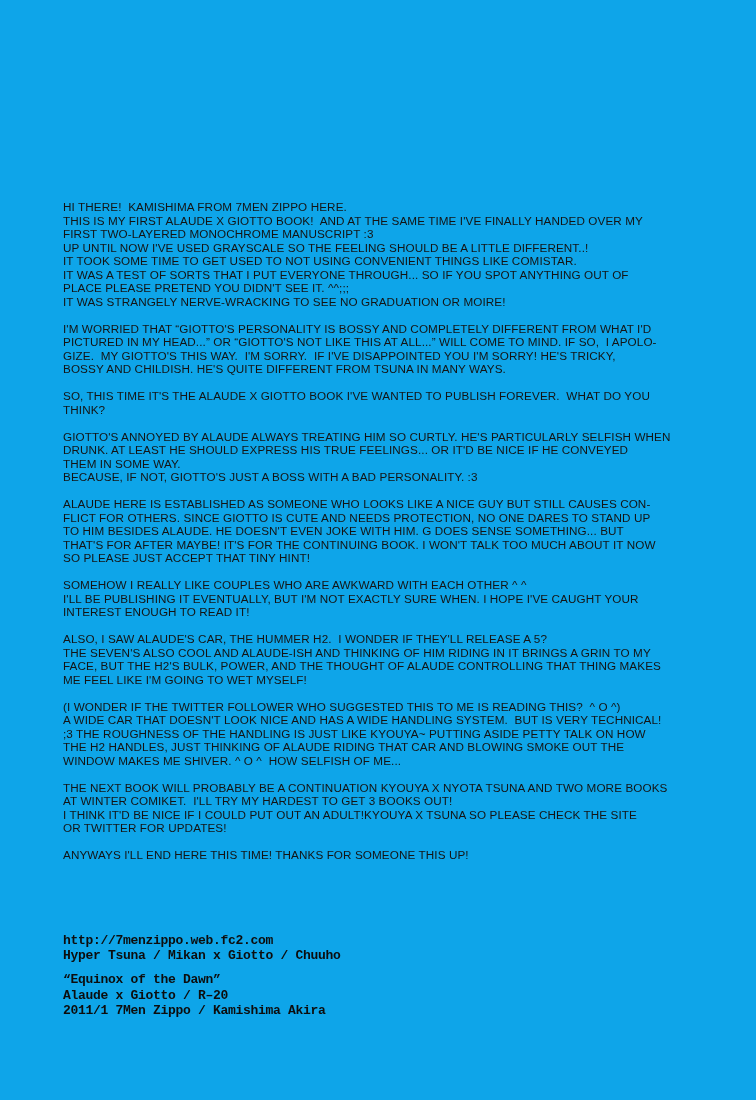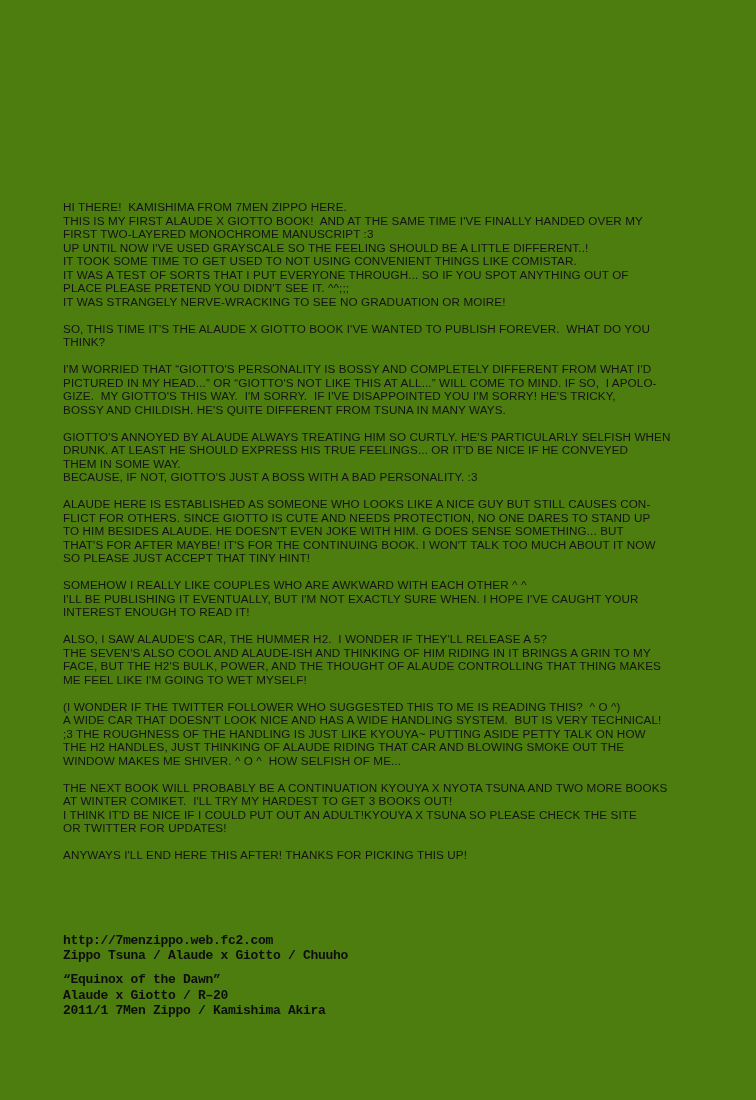--- a/index.html
+++ b/index.html
@@ -1,20 +1,20 @@
 <!DOCTYPE html>
 <html><head>
 <meta charset="utf-8">
 <style>
   html, body { margin: 0; padding: 0; background: #ffffff; }
   .page {
     position: relative;
     width: 756px;
     height: 1100px;
-    background: #4d7c0f;
+    background: #0ea5e9;
     overflow: hidden;
     font-family: "Liberation Sans", sans-serif;
   }
   .afterword {
     position: absolute;
     left: 63px;
     top: 200px;
     width: 690px;
   }
   .afterword p {
@@ -48,26 +48,26 @@
 
   <div class="afterword">
     <p>HI THERE!  KAMISHIMA FROM 7MEN ZIPPO HERE.
 THIS IS MY FIRST ALAUDE X GIOTTO BOOK!  AND AT THE SAME TIME I'VE FINALLY HANDED OVER MY
 FIRST TWO-LAYERED MONOCHROME MANUSCRIPT :3
 UP UNTIL NOW I'VE USED GRAYSCALE SO THE FEELING SHOULD BE A LITTLE DIFFERENT..!
 IT TOOK SOME TIME TO GET USED TO NOT USING CONVENIENT THINGS LIKE COMISTAR.
 IT WAS A TEST OF SORTS THAT I PUT EVERYONE THROUGH... SO IF YOU SPOT ANYTHING OUT OF
 PLACE PLEASE PRETEND YOU DIDN'T SEE IT. ^^;;;
 IT WAS STRANGELY NERVE-WRACKING TO SEE NO GRADUATION OR MOIRE!</p>
-    <p>SO, THIS TIME IT'S THE ALAUDE X GIOTTO BOOK I'VE WANTED TO PUBLISH FOREVER.  WHAT DO YOU
-THINK?</p>
     <p>I'M WORRIED THAT “GIOTTO'S PERSONALITY IS BOSSY AND COMPLETELY DIFFERENT FROM WHAT I'D
 PICTURED IN MY HEAD...” OR “GIOTTO'S NOT LIKE THIS AT ALL...” WILL COME TO MIND. IF SO,  I APOLO-
 GIZE.  MY GIOTTO'S THIS WAY.  I'M SORRY.  IF I'VE DISAPPOINTED YOU I'M SORRY! HE'S TRICKY,
 BOSSY AND CHILDISH. HE'S QUITE DIFFERENT FROM TSUNA IN MANY WAYS.</p>
+    <p>SO, THIS TIME IT'S THE ALAUDE X GIOTTO BOOK I'VE WANTED TO PUBLISH FOREVER.  WHAT DO YOU
+THINK?</p>
     <p>GIOTTO'S ANNOYED BY ALAUDE ALWAYS TREATING HIM SO CURTLY. HE'S PARTICULARLY SELFISH WHEN
 DRUNK. AT LEAST HE SHOULD EXPRESS HIS TRUE FEELINGS... OR IT'D BE NICE IF HE CONVEYED
 THEM IN SOME WAY.
 BECAUSE, IF NOT, GIOTTO'S JUST A BOSS WITH A BAD PERSONALITY. :3</p>
     <p>ALAUDE HERE IS ESTABLISHED AS SOMEONE WHO LOOKS LIKE A NICE GUY BUT STILL CAUSES CON-
 FLICT FOR OTHERS. SINCE GIOTTO IS CUTE AND NEEDS PROTECTION, NO ONE DARES TO STAND UP
 TO HIM BESIDES ALAUDE. HE DOESN'T EVEN JOKE WITH HIM. G DOES SENSE SOMETHING... BUT
 THAT'S FOR AFTER MAYBE! IT'S FOR THE CONTINUING BOOK. I WON'T TALK TOO MUCH ABOUT IT NOW
 SO PLEASE JUST ACCEPT THAT TINY HINT!</p>
     <p>SOMEHOW I REALLY LIKE COUPLES WHO ARE AWKWARD WITH EACH OTHER ^ ^
@@ -79,27 +79,27 @@
 ME FEEL LIKE I'M GOING TO WET MYSELF!</p>
     <p>(I WONDER IF THE TWITTER FOLLOWER WHO SUGGESTED THIS TO ME IS READING THIS?  ^ O ^)
 A WIDE CAR THAT DOESN'T LOOK NICE AND HAS A WIDE HANDLING SYSTEM.  BUT IS VERY TECHNICAL!
 ;3 THE ROUGHNESS OF THE HANDLING IS JUST LIKE KYOUYA~ PUTTING ASIDE PETTY TALK ON HOW
 THE H2 HANDLES, JUST THINKING OF ALAUDE RIDING THAT CAR AND BLOWING SMOKE OUT THE
 WINDOW MAKES ME SHIVER. ^ O ^  HOW SELFISH OF ME...</p>
     <p>THE NEXT BOOK WILL PROBABLY BE A CONTINUATION KYOUYA X NYOTA TSUNA AND TWO MORE BOOKS
 AT WINTER COMIKET.  I'LL TRY MY HARDEST TO GET 3 BOOKS OUT!
 I THINK IT'D BE NICE IF I COULD PUT OUT AN ADULT!KYOUYA X TSUNA SO PLEASE CHECK THE SITE
 OR TWITTER FOR UPDATES!</p>
-    <p>ANYWAYS I'LL END HERE THIS AFTER! THANKS FOR PICKING THIS UP!</p>
+    <p>ANYWAYS I'LL END HERE THIS TIME! THANKS FOR SOMEONE THIS UP!</p>
   </div>
 
   <div class="credits">
     <div class="block">
       <div class="line">http://7menzippo.web.fc2.com</div>
-      <div class="line">Zippo Tsuna / Alaude x Giotto / Chuuho</div>
+      <div class="line">Hyper Tsuna / Mikan x Giotto / Chuuho</div>
     </div>
     <div class="block">
       <div class="line">“Equinox of the Dawn”</div>
       <div class="line">Alaude x Giotto / R–20</div>
       <div class="line">2011/1 7Men Zippo / Kamishima Akira</div>
     </div>
   </div>
 
 </div>
 

